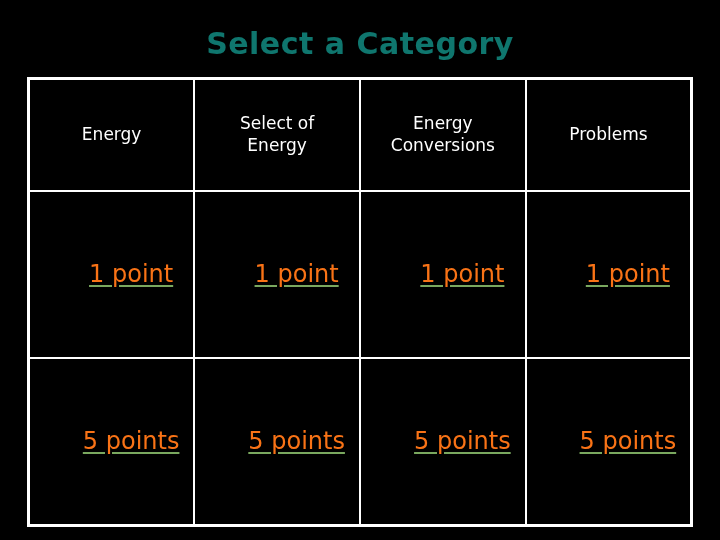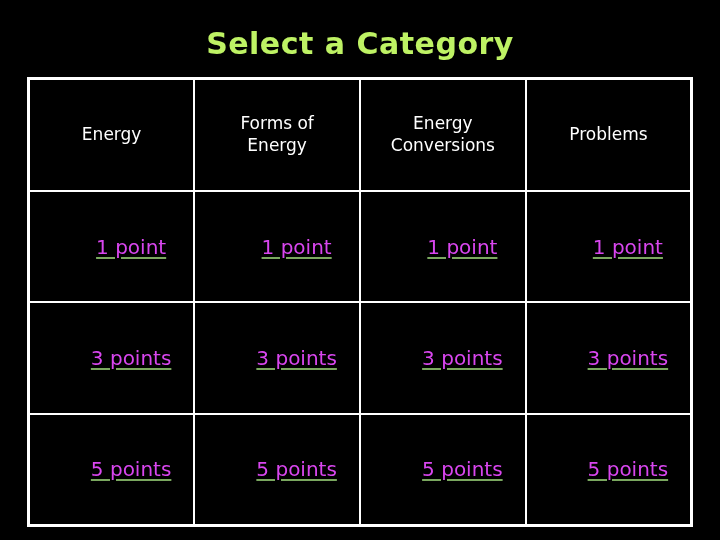--- a/index.html
+++ b/index.html
@@ -22,21 +22,21 @@
     height: 540px;
     background: #000000;
   }
 
   #slide-title {
     position: absolute;
     left: 0;
     top: 26px;
     width: 720px;
     text-align: center;
-    color: #bef264;
+    color: #0f766e;
     font-family: "DejaVu Sans", sans-serif;
     font-size: 30px;
     font-weight: bold;
     letter-spacing: 0.5px;
     white-space: nowrap;
   }
 
   #category-table {
     position: absolute;
     left: 27px;
@@ -65,23 +65,23 @@
     font-size: 17px;
     font-weight: normal;
     line-height: 1.28;
   }
 
   .points-row td {
     height: 69px;
   }
 
   .point-link {
-    color: #d946ef;
+    color: #f97316;
     font-family: "DejaVu Sans", sans-serif;
-    font-size: 20px;
+    font-size: 24px;
     font-weight: normal;
     text-decoration: underline;
     text-decoration-color: #7aa85f;
     text-underline-offset: 3px;
     cursor: pointer;
     display: inline-block;
     white-space: nowrap;
     margin-left: 39px;
   }
 </style>
@@ -92,21 +92,21 @@
 
   <div id="slide-title">Select a Category</div>
 
   <table id="category-table">
     <thead>
       <tr class="header-row">
         <th>
           <span>Energy</span>
         </th>
         <th>
-          <span>Forms of</span><br>
+          <span>Select of</span><br>
           <span>Energy</span>
         </th>
         <th>
           <span>Energy</span><br>
           <span>Conversions</span>
         </th>
         <th>
           <span>Problems</span>
         </th>
       </tr>
@@ -122,34 +122,20 @@
         </td>
         <td>
           <span class="point-link">1 point</span>
         </td>
         <td>
           <span class="point-link">1 point</span>
         </td>
       </tr>
 
 
-      <tr class="points-row">
-        <td>
-          <span class="point-link">3 points</span>
-        </td>
-        <td>
-          <span class="point-link">3 points</span>
-        </td>
-        <td>
-          <span class="point-link">3 points</span>
-        </td>
-        <td>
-          <span class="point-link">3 points</span>
-        </td>
-      </tr>
 
 
       <tr class="points-row">
         <td>
           <span class="point-link">5 points</span>
         </td>
         <td>
           <span class="point-link">5 points</span>
         </td>
         <td>

